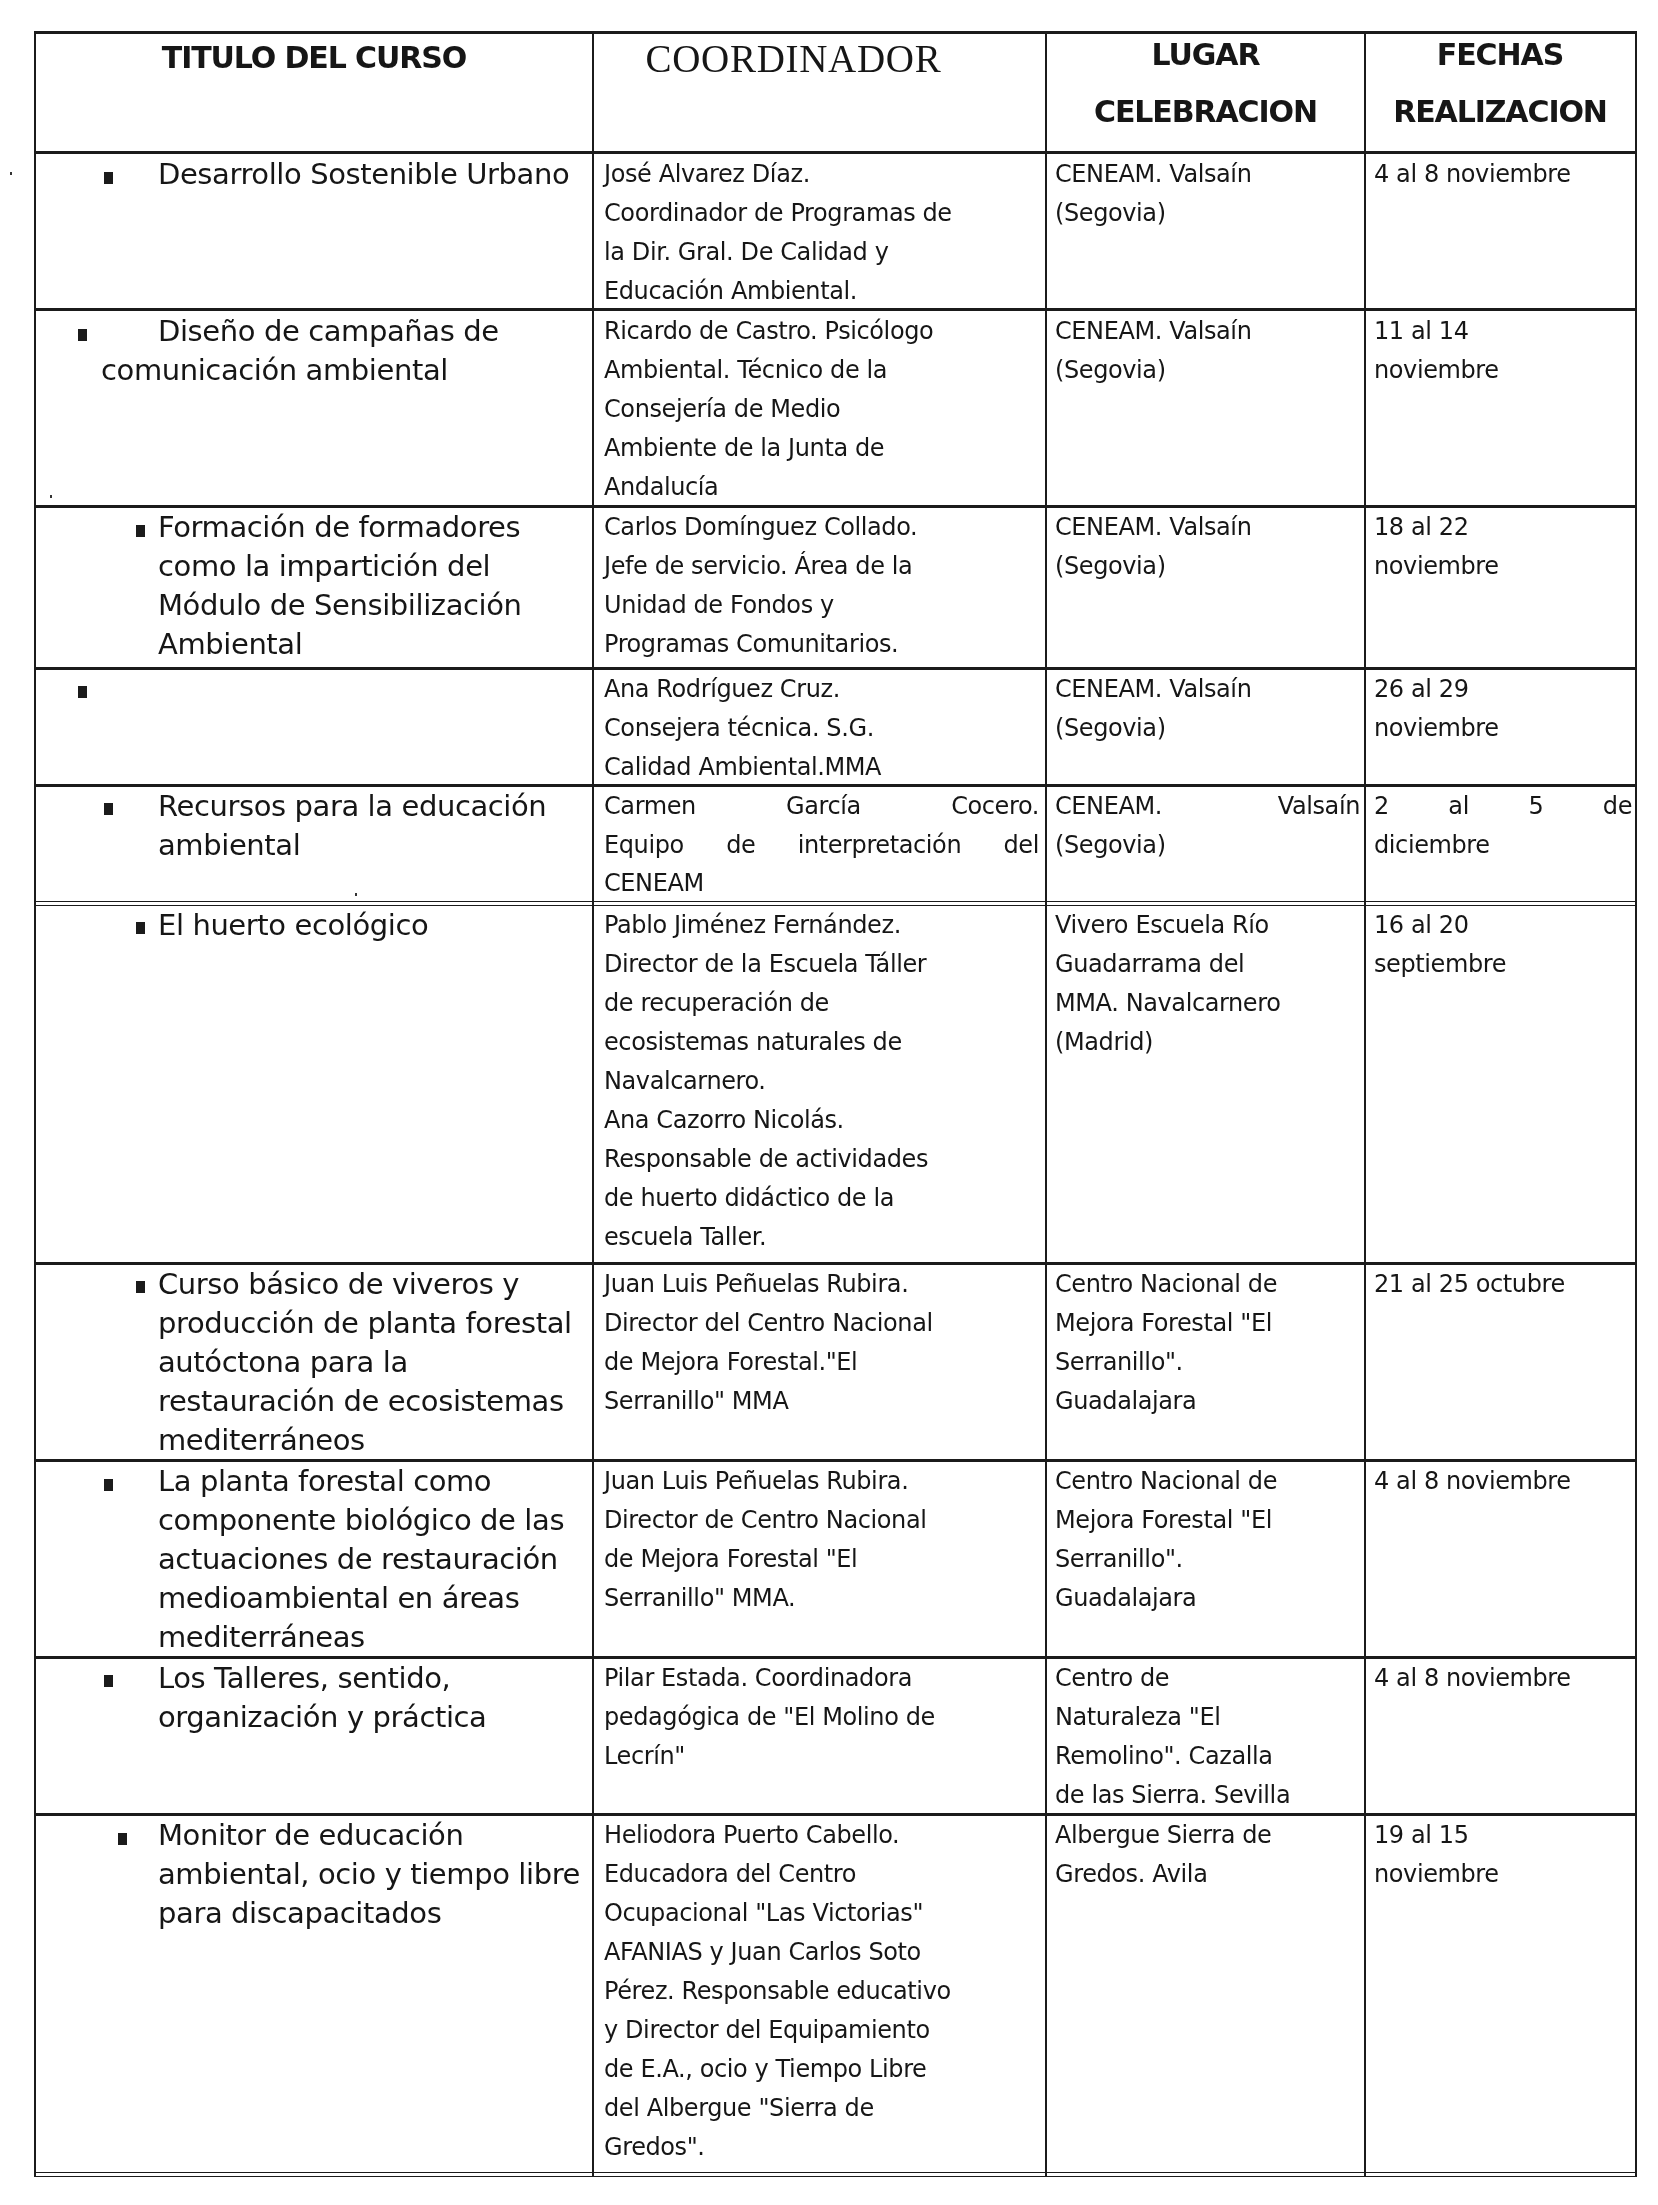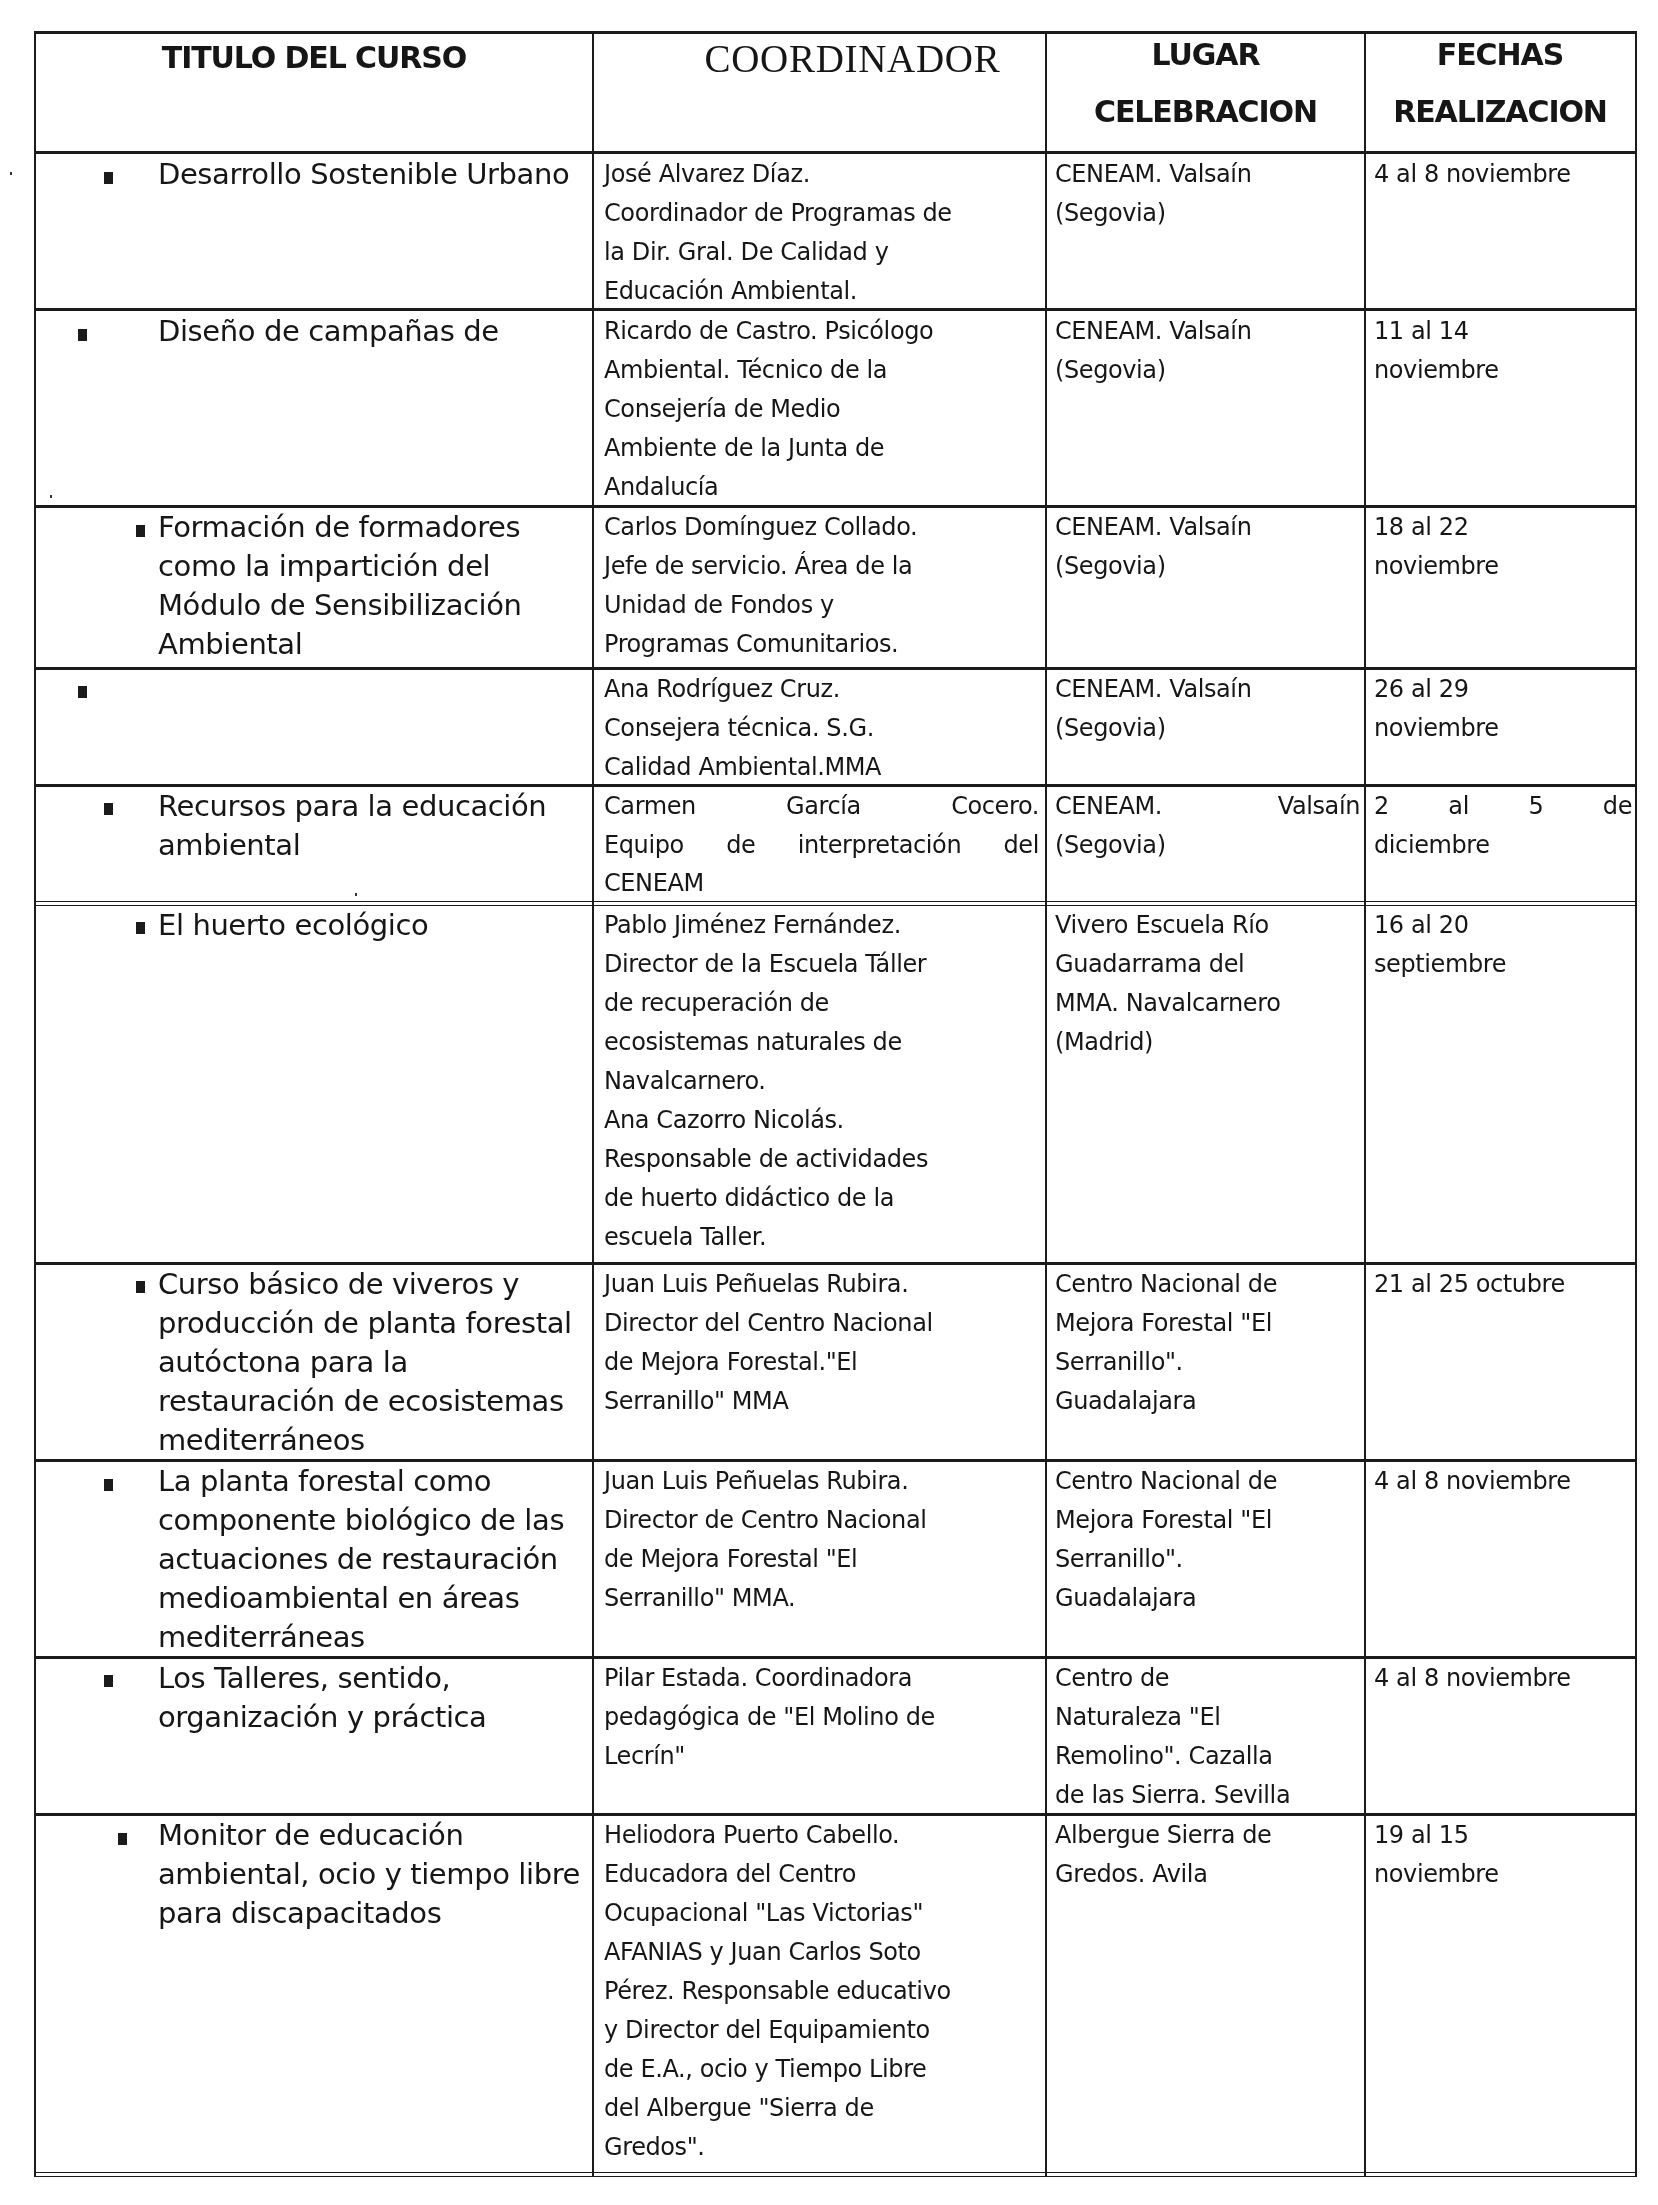--- a/index.html
+++ b/index.html
@@ -34,38 +34,39 @@
   <div class="hline" style="left:34px; top:667px; width:1603px;"></div>
   <div class="hline" style="left:34px; top:784px; width:1603px;"></div>
   <div class="hline double" style="left:34px; top:901px; width:1603px;"></div>
   <div class="hline" style="left:34px; top:1262px; width:1603px;"></div>
   <div class="hline" style="left:34px; top:1459px; width:1603px;"></div>
   <div class="hline" style="left:34px; top:1656px; width:1603px;"></div>
   <div class="hline" style="left:34px; top:1813px; width:1603px;"></div>
   <div class="hline double" style="left:34px; top:2172px; width:1603px;"></div>
 
   <div class="hdr" style="left:36px; top:29px; width:556px;">TITULO DEL CURSO</div>
-  <div class="hdr serif" style="left:627px; top:30px; width:451px;">COORDINADOR</div>
+  <div class="hdr serif" style="left:568px; top:30px; width:451px;">COORDINADOR</div>
   <div class="hdr" style="left:1047px; top:26px; width:317px;">LUGAR</div>
   <div class="hdr" style="left:1047px; top:83px; width:317px;">CELEBRACION</div>
   <div class="hdr" style="left:1366px; top:26px; width:268px;">FECHAS</div>
   <div class="hdr" style="left:1366px; top:83px; width:268px;">REALIZACION</div>
 
   <div class="bullet" style="left:104px; top:172px;"></div>
   <div class="title-text" style="left:158px; top:155px; width:431px;">Desarrollo Sostenible Urbano</div>
   <div class="cell" style="left:604px; top:155px; width:435px;">José Alvarez Díaz.
 Coordinador de Programas de
 la Dir. Gral. De Calidad y
 Educación Ambiental.</div>
   <div class="cell" style="left:1055px; top:155px; width:305px;">CENEAM. Valsaín
 (Segovia)</div>
   <div class="cell" style="left:1374px; top:155px; width:258px;">4 al 8 noviembre</div>
 
   <div class="bullet" style="left:78px; top:329px;"></div>
   <div class="title-text" style="left:158px; top:312px; width:431px;">Diseño de campañas de</div>
+  <div class="title-text" style="left:101px; top:351px; width:488px;">comunicación ambiental</div>
   <div class="cell" style="left:604px; top:312px; width:435px;">Ricardo de Castro. Psicólogo
 Ambiental. Técnico de la
 Consejería de Medio
 Ambiente de la Junta de
 Andalucía</div>
   <div class="cell" style="left:1055px; top:312px; width:305px;">CENEAM. Valsaín
 (Segovia)</div>
   <div class="cell" style="left:1374px; top:312px; width:258px;">11 al 14
 noviembre</div>
 

